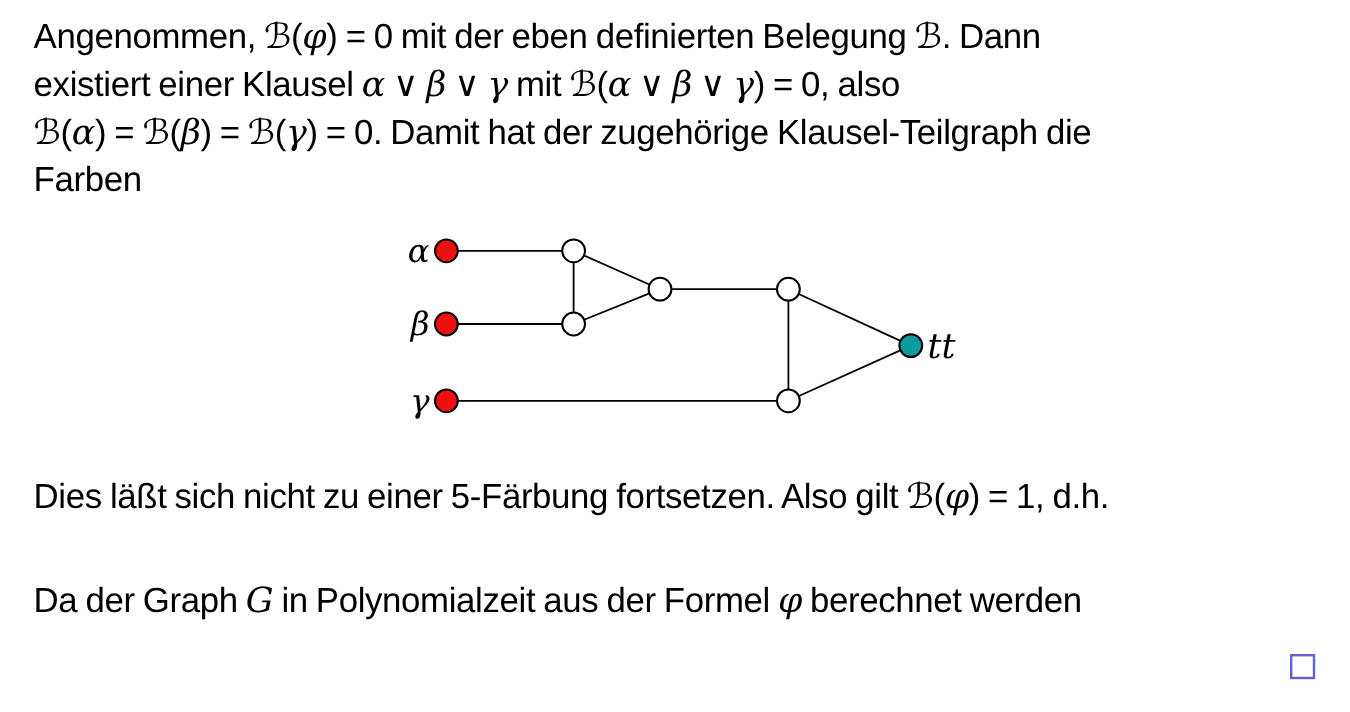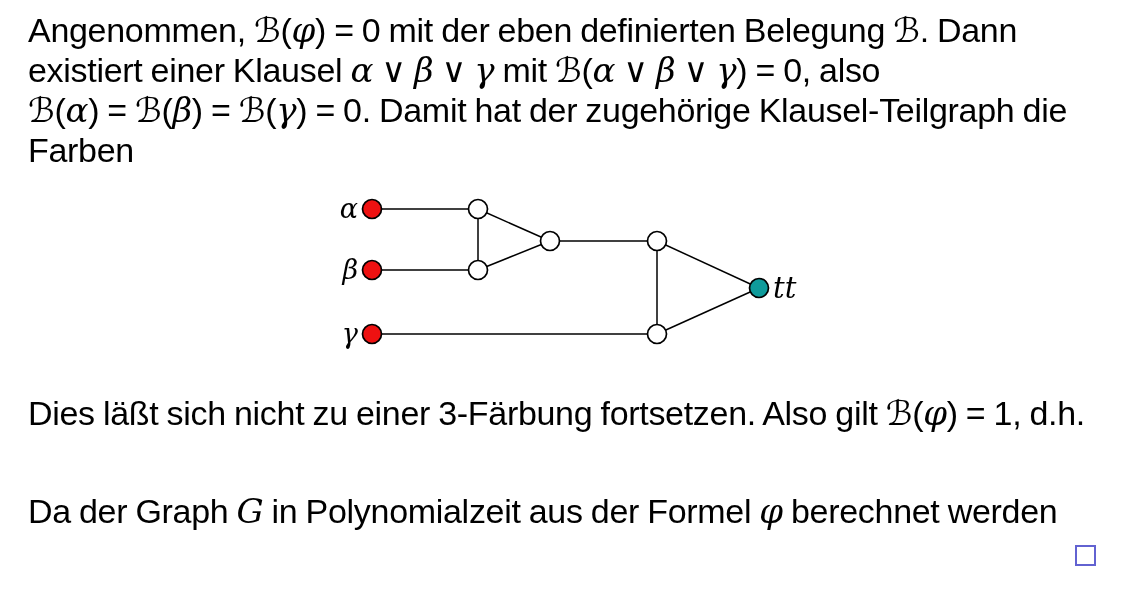--- a/index.html
+++ b/index.html
@@ -11,21 +11,21 @@
   }
   .slide {
     position: relative;
     width: 1125px; height: 593px;
     overflow: hidden;
     background: #ffffff;
   }
   .para {
     position: absolute;
     left: 28px;
-    font-size: 34px;
+    font-size: 29px;
     line-height: 40px;
     letter-spacing: -0.3px;
     word-spacing: -1px;
     white-space: nowrap;
     color: #000000;
   }
   .line { height: 40px; white-space: nowrap; }
   
   .cal {
     font-family: "DejaVu Sans", sans-serif;
@@ -87,22 +87,22 @@
       <circle cx="148" cy="29" r="9.5" fill="#ffffff" stroke="#000000" stroke-width="1.7"></circle>
       <circle cx="148" cy="90" r="9.5" fill="#ffffff" stroke="#000000" stroke-width="1.7"></circle>
       <circle cx="220" cy="61" r="9.5" fill="#ffffff" stroke="#000000" stroke-width="1.7"></circle>
       <circle cx="327" cy="61" r="9.5" fill="#ffffff" stroke="#000000" stroke-width="1.7"></circle>
       <circle cx="327" cy="154" r="9.5" fill="#ffffff" stroke="#000000" stroke-width="1.7"></circle>
       <circle cx="429" cy="108" r="9.5" fill="#0f9b9b" stroke="#000000" stroke-width="1.7"></circle>
       <text x="443" y="118" text-anchor="start" font-family="&quot;DejaVu Serif&quot;, serif" font-style="italic" font-size="29" fill="#000000">tt</text>
     </svg>
 
   <div class="para" id="p2" style="top:393px">
-      <div class="line"><span>Dies läßt sich nicht zu einer 3-Färbung fortsetzen. Also gilt </span><span class="cal">ℬ</span><span>(</span><span class="mi">φ</span><span>) = 1, d.h.</span></div>
+      <div class="line"><span>Dies läßt sich nicht zu einer 5-Färbung fortsetzen. Also gilt </span><span class="cal">ℬ</span><span>(</span><span class="mi">φ</span><span>) = 1, d.h.</span></div>
     </div>
 
-  <div class="para" id="p3" style="top:491px">
+  <div class="para" id="p3" style="top:480px">
       <div class="line"><span>Da der Graph </span><span class="mi">G</span><span> in Polynomialzeit aus der Formel </span><span class="mi">φ</span><span> berechnet werden</span></div>
     </div>
 
   <div class="qed"></div>
 
 </div>
 
 </body></html>

